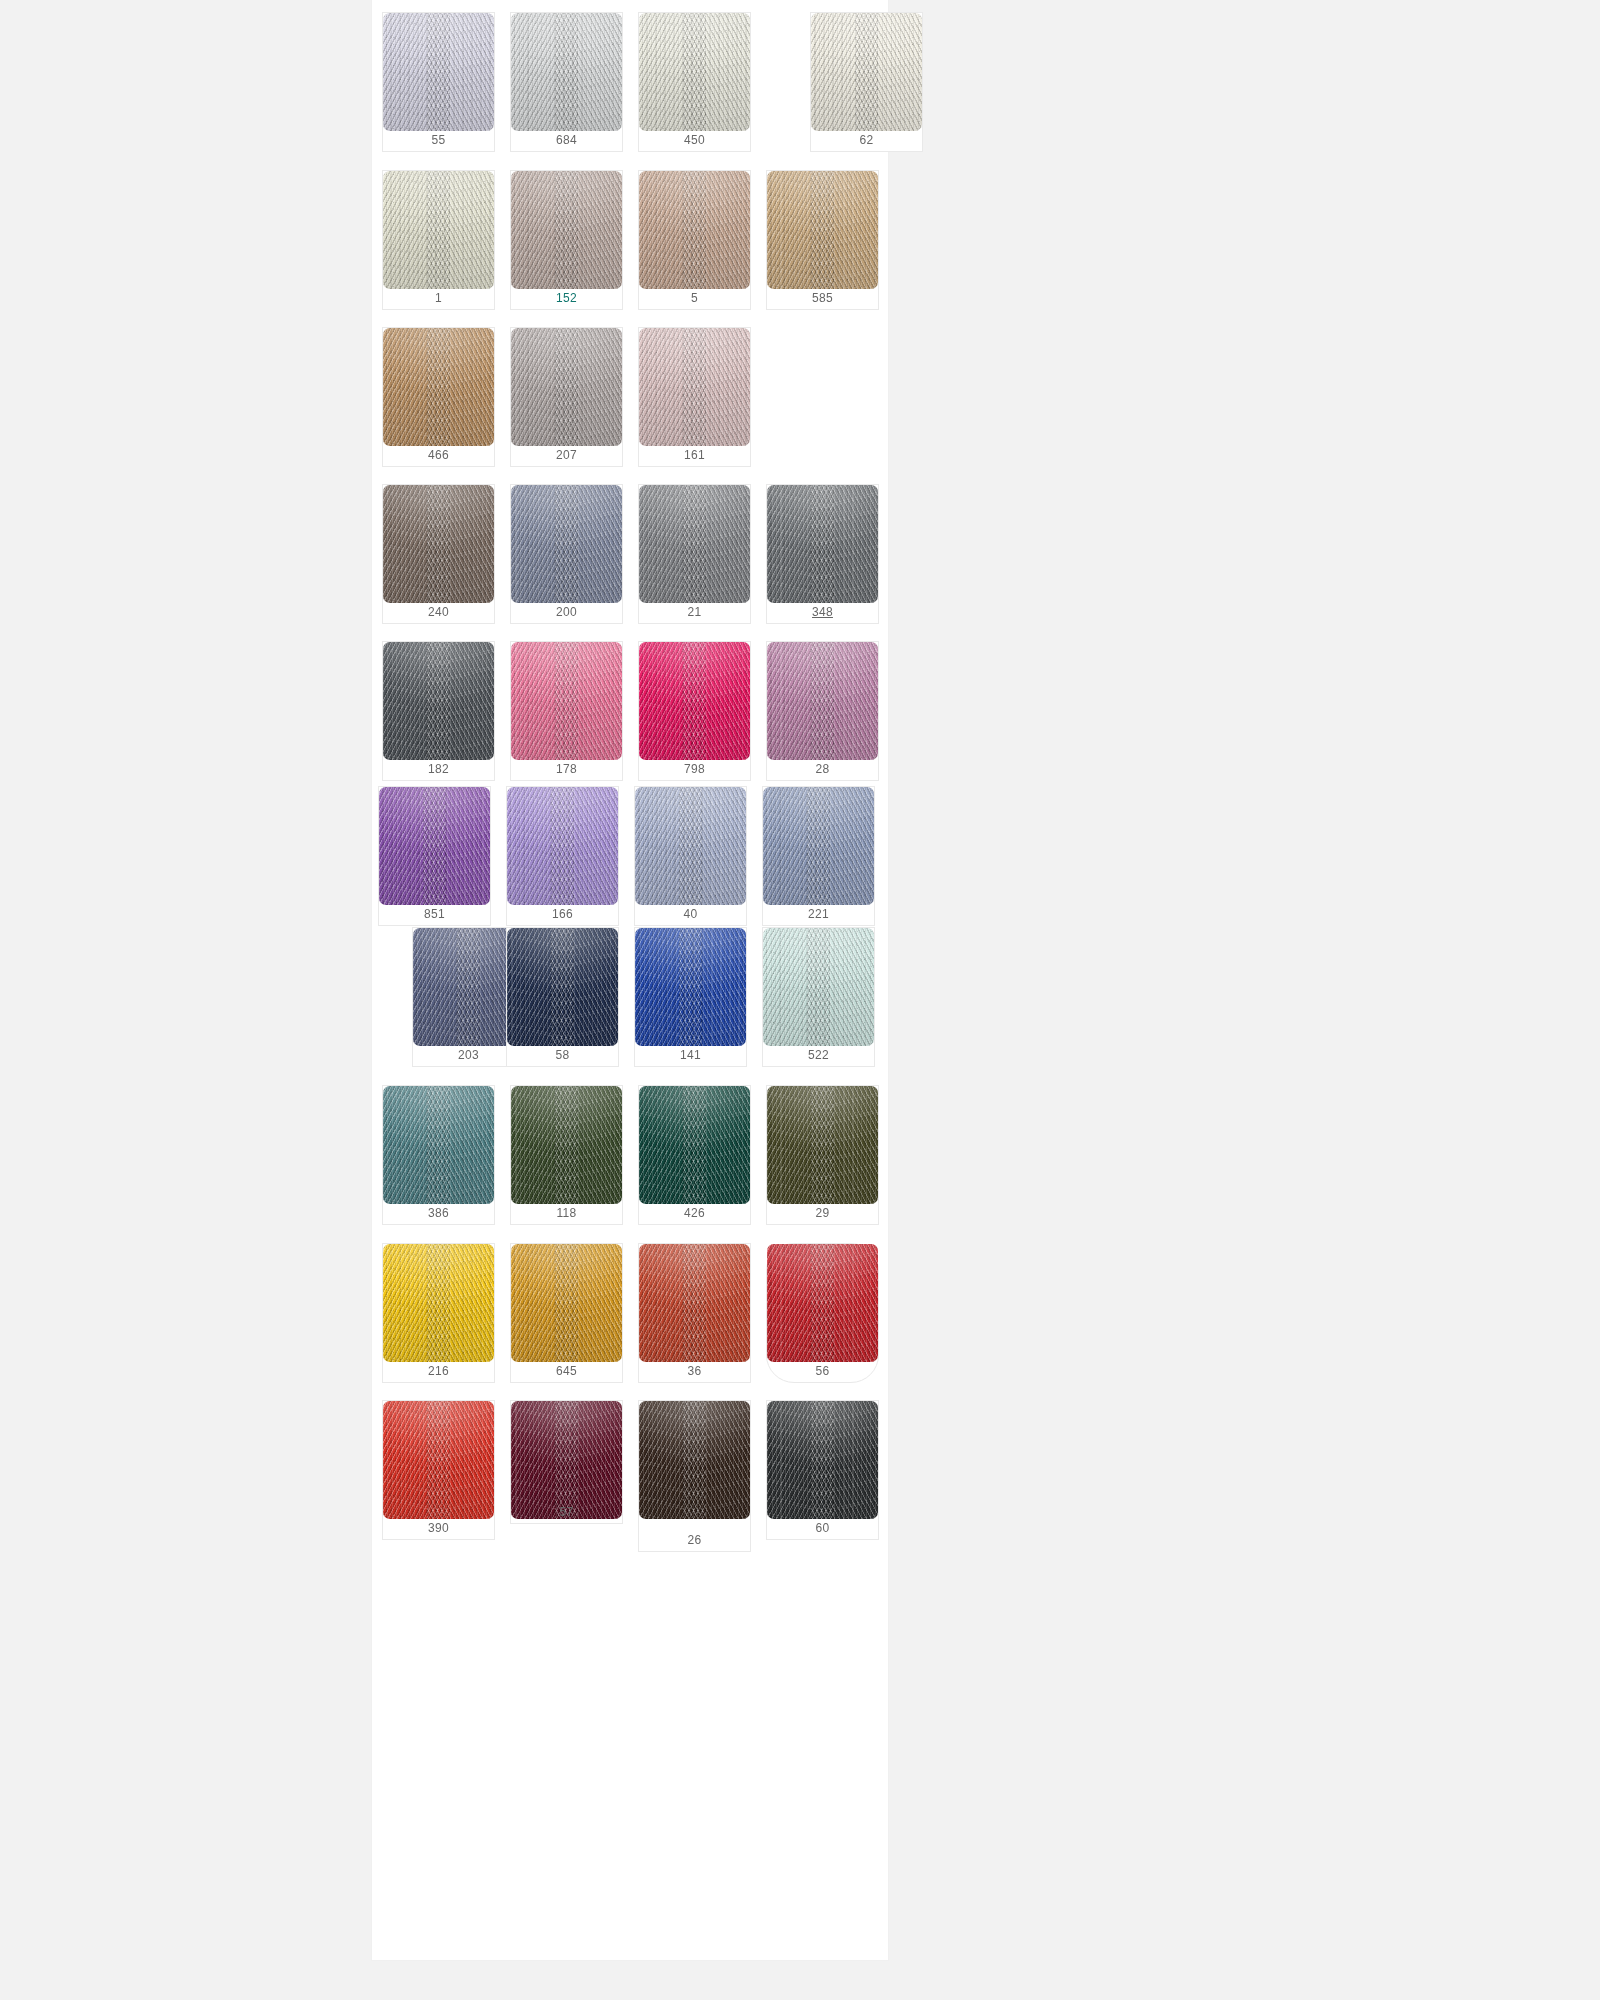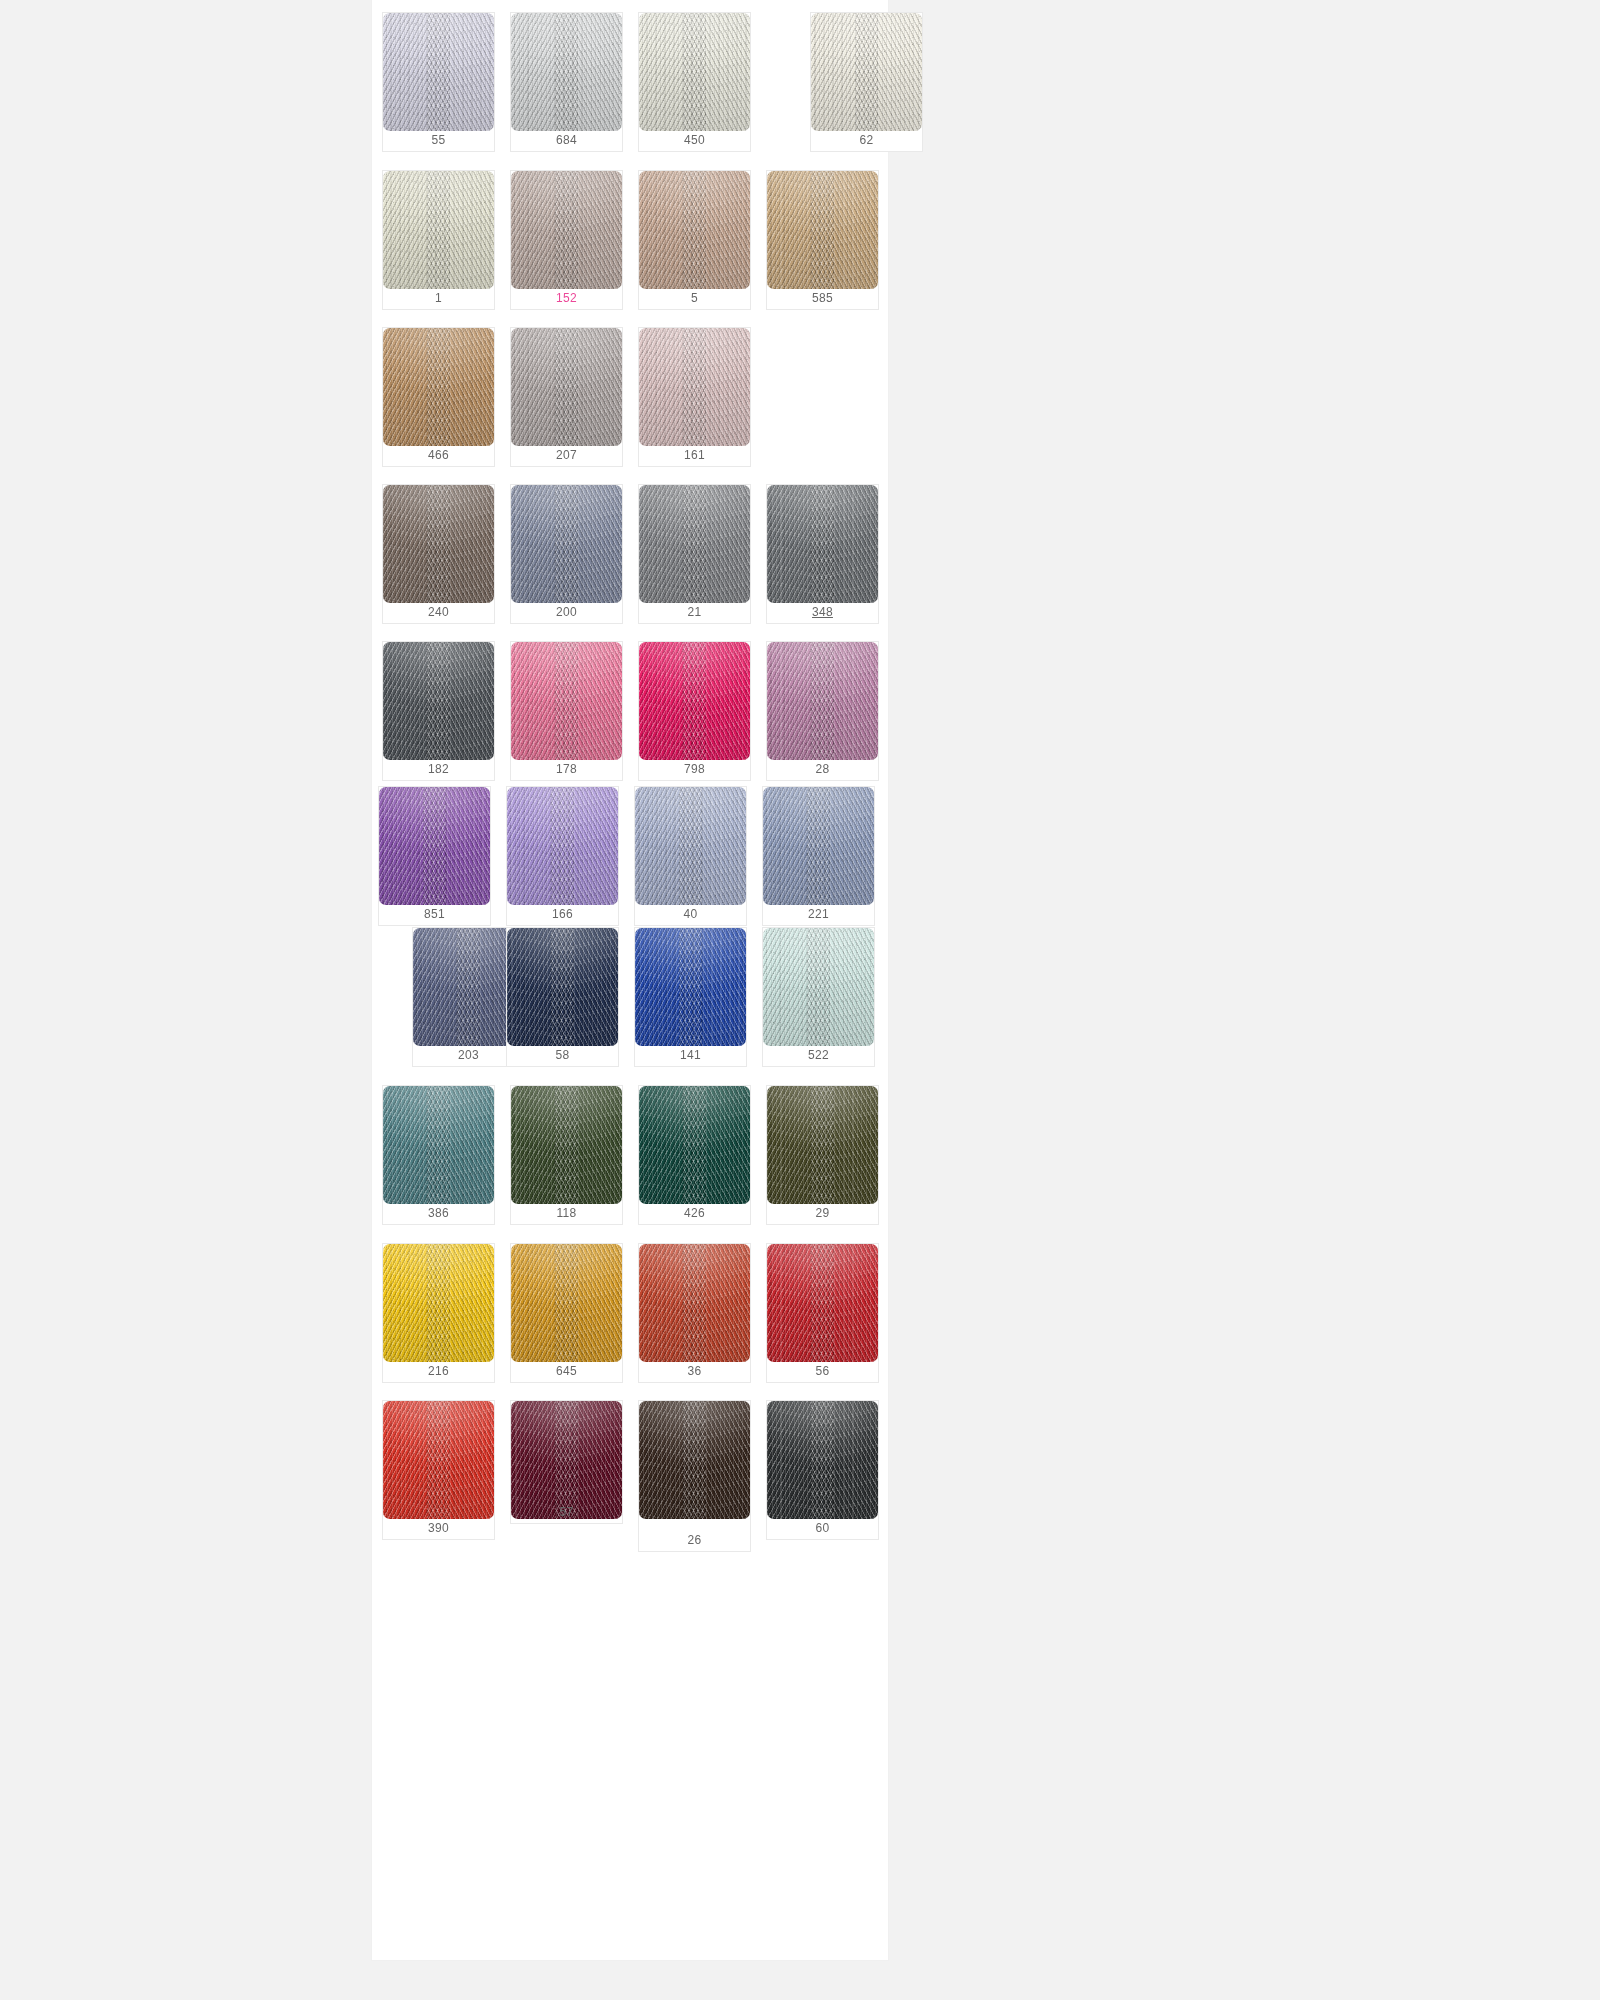--- a/index.html
+++ b/index.html
@@ -142,21 +142,21 @@
           <div class="label" style="height: 22px; font-size: 12px; color: rgb(102, 102, 102);">1</div>
         </div>
         <div class="card" style="left: 138px; top: 170px; width: 113px; height: 140px; border-color: rgb(233, 233, 233);">
           <div class="swatch" style="width: 111px; height: 118px; background: rgb(188, 171, 163);">
             <div class="half l"></div>
             <div class="half r"></div>
             <div class="ply"></div>
             <div class="specks"></div>
             <div class="shade"></div>
           </div>
-          <div class="label" style="height: 22px; font-size: 12px; color: #ec4899;">152</div>
+          <div class="label" style="height: 22px; font-size: 12px; color: #0f766e;">152</div>
         </div>
         <div class="card" style="left: 266px; top: 170px; width: 113px; height: 140px; border-color: rgb(233, 233, 233);">
           <div class="swatch" style="width: 111px; height: 118px; background: rgb(200, 168, 147);">
             <div class="half l"></div>
             <div class="half r"></div>
             <div class="ply"></div>
             <div class="specks"></div>
             <div class="shade"></div>
           </div>
           <div class="label" style="height: 22px; font-size: 12px; color: rgb(102, 102, 102);">5</div>
@@ -424,21 +424,21 @@
         <div class="card" style="left: 266px; top: 1243px; width: 113px; height: 140px; border-color: rgb(233, 233, 233);">
           <div class="swatch" style="width: 111px; height: 118px; background: rgb(196, 69, 44);">
             <div class="half l"></div>
             <div class="half r"></div>
             <div class="ply"></div>
             <div class="specks"></div>
             <div class="shade"></div>
           </div>
           <div class="label" style="height: 22px; font-size: 12px; color: rgb(102, 102, 102);">36</div>
         </div>
-        <div class="card" style="left: 394px; top: 1243px; width: 113px; height: 140px; border-color: rgb(233, 233, 233);">
+        <div class="card" style="left: 394px; top: 1243px; width: 113px; height: 140px; border-color: rgb(233, 233, 233); border-radius: 28px;">
           <div class="swatch" style="width: 111px; height: 118px; background: rgb(201, 35, 43);">
             <div class="half l"></div>
             <div class="half r"></div>
             <div class="ply"></div>
             <div class="specks"></div>
             <div class="shade"></div>
           </div>
           <div class="label" style="height: 22px; font-size: 12px; color: rgb(102, 102, 102);">56</div>
         </div>
         <div class="card" style="left: 10px; top: 1400px; width: 113px; height: 140px; border-color: rgb(233, 233, 233);">

